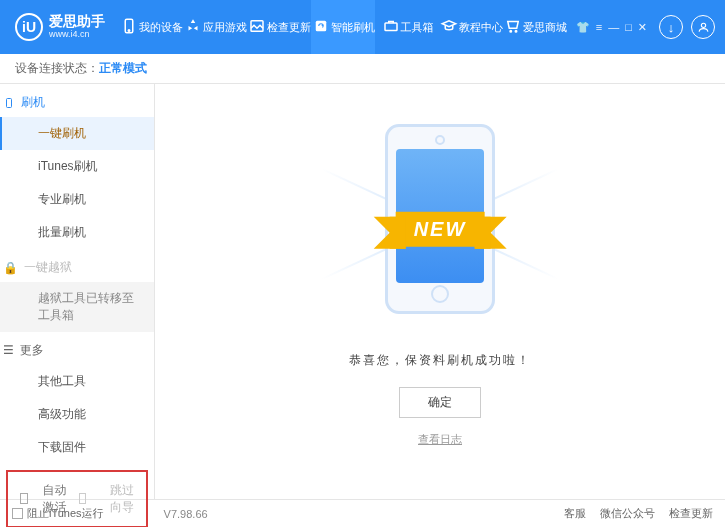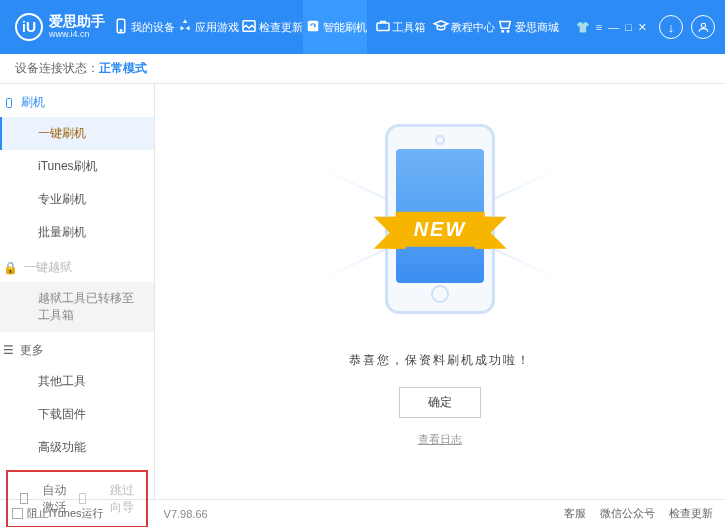--- a/index.html
+++ b/index.html
@@ -1,19 +1,19 @@
 <!DOCTYPE html>
 <html><head>
 <meta charset="utf-8">
 <style>
 * { margin: 0; padding: 0; box-sizing: border-box; font-family: "Microsoft YaHei", Arial, sans-serif; }
 body { width: 725px; height: 527px; background: #fff; overflow: hidden; font-size: 12px; }
 
 .header { background: #2c8bf5; height: 54px; display: flex; align-items: center; padding: 0 10px 0 15px; color: #fff; }
-.logo-wrap { display: flex; align-items: center; margin-right: 6px; justify-content: space-between; }
+.logo-wrap { display: flex; align-items: center; margin-right: 14px; justify-content: space-between; }
 .logo-circle { width: 28px; height: 28px; border: 2px solid #fff; border-radius: 50%; display: flex; align-items: center; justify-content: center; font-weight: bold; font-size: 14px; margin-right: 6px; }
 .logo-text { display: flex; flex-direction: column; line-height: 1.1; }
 .logo-title { font-size: 14px; font-weight: bold; }
 .logo-sub { font-size: 9px; opacity: 0.9; }
 
 .nav { display: flex; gap: 0; flex: 1; height: 100%; }
 .nav-item { display: flex; flex-direction: row; align-items: center; justify-content: center; width: 64px; font-size: 11px; cursor: pointer; height: 100%; }
 .nav-item.active { background: #3a99ff; }
 .nav-icon { width: 20px; height: 20px; margin-bottom: 3px; display: flex; align-items: center; justify-content: center; }
 
@@ -182,22 +182,22 @@
         <span>🔒</span>
         <span>一键越狱</span>
       </div>
     <div class="side-note">越狱工具已转移至工具箱</div>
 
     <div class="side-sec-title">
         <span>☰</span>
         <span>更多</span>
       </div>
     <div class="side-item">其他工具</div>
+    <div class="side-item">高级功能</div>
     <div class="side-item">下载固件</div>
-    <div class="side-item">高级功能</div>
 
     <div class="side-bottom">
       <div class="checkbox-row">
         <label class="chk">
             <span class="chk-box"></span>
             <span>自动激活</span>
           </label>
         <label class="chk dim">
             <span class="chk-box"></span>
             <span>跳过向导</span>

